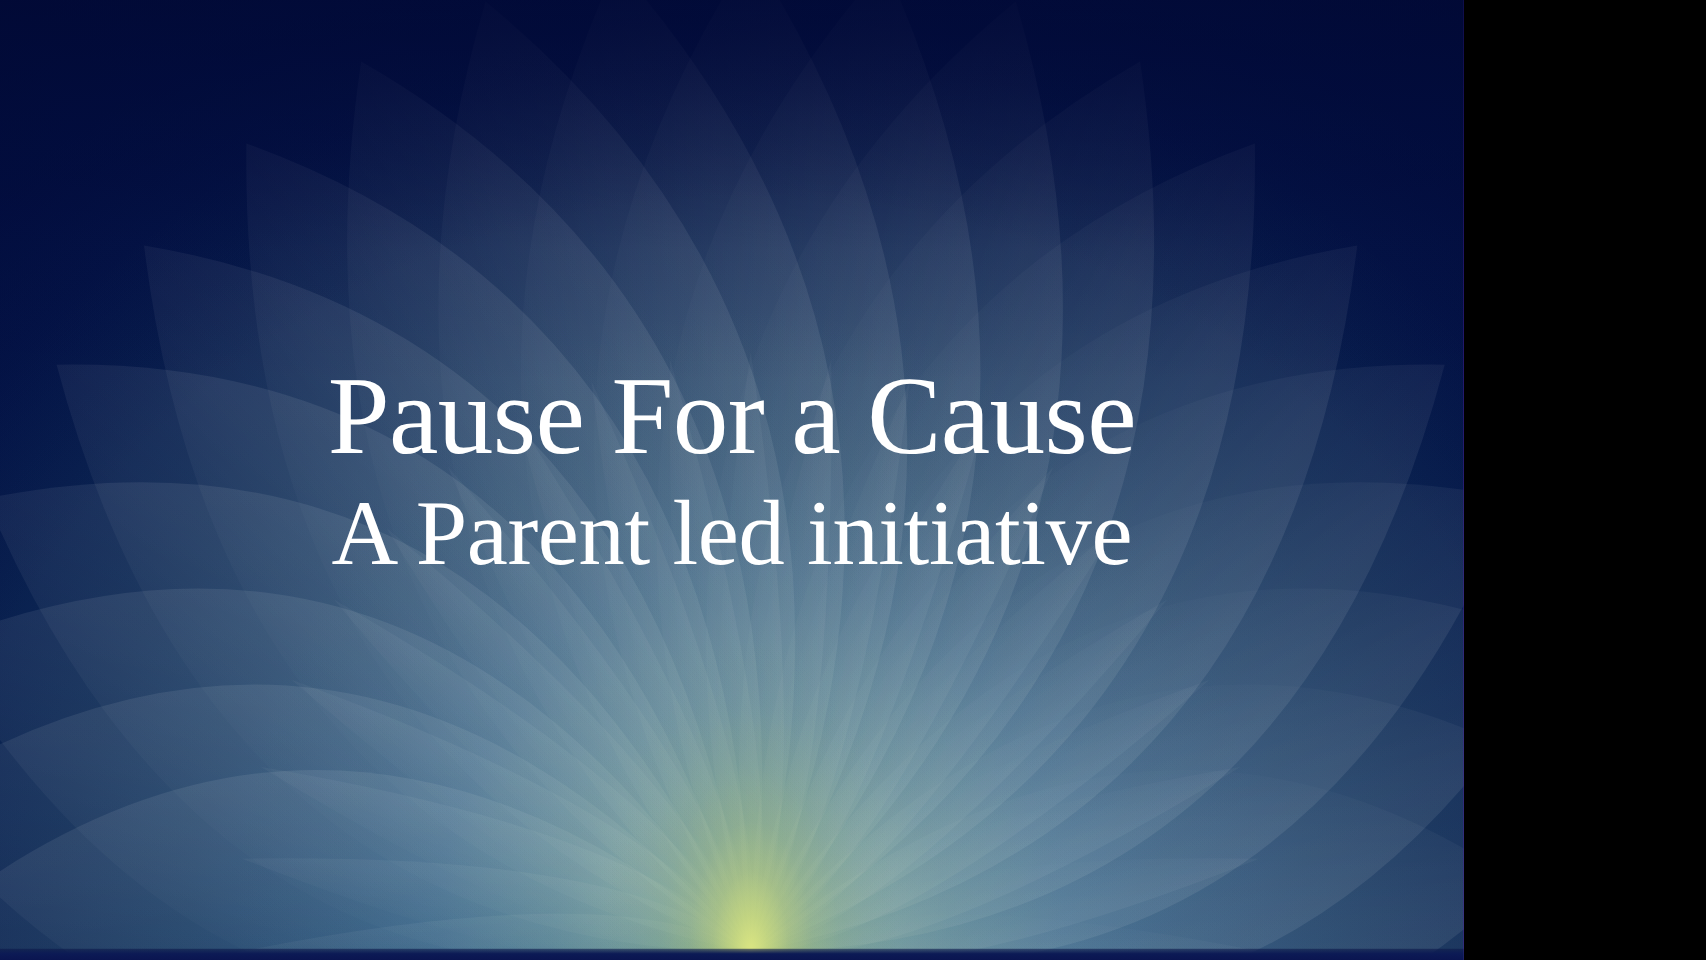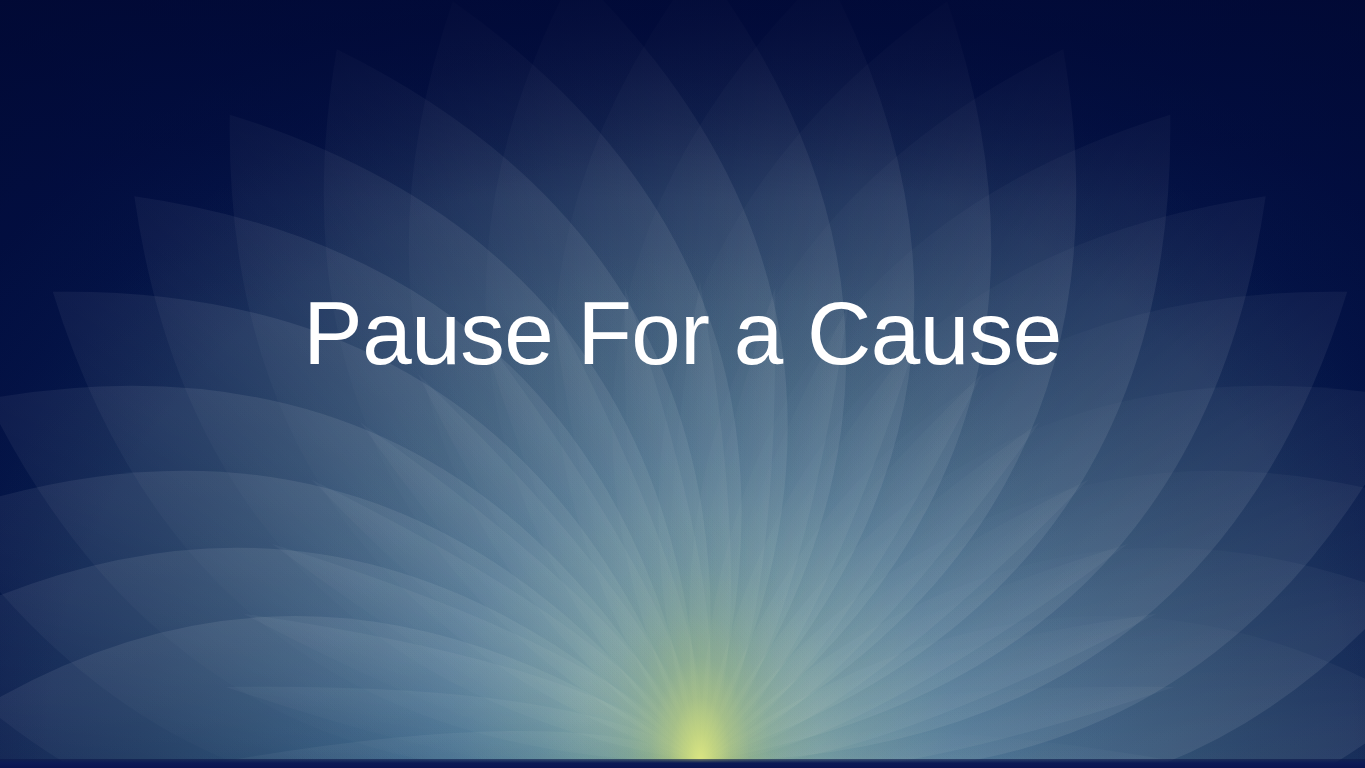--- a/index.html
+++ b/index.html
@@ -3,24 +3,24 @@
 <meta charset="utf-8">
 <title>Pause For a Cause</title>
 <style>
   html, body {
     margin: 0;
     padding: 0;
     background: #000;
   }
   #slide {
     position: relative;
-    width: 1365px;
+    width: 1171px;
     height: 768px;
     overflow: hidden;
-    font-family: Liberation Sans, sans-serif;
+    font-family: Liberation Serif, serif;
     background: #6d28d9;
     user-select: none;
   }
 
   
   .layer {
     position: absolute;
     inset: 0;
     pointer-events: none;
   }
@@ -284,15 +284,16 @@
       </g>
     </svg>
   </div>
 
   <div class="layer" id="bg-glow"></div>
   <div class="layer" id="bg-vignette"></div>
   <div id="bg-footer-band"></div>
 
   <div id="text-block">
     <h1 id="slide-title">Pause For a Cause</h1>
+    <h2 id="slide-subtitle">A Parent led initiative</h2>
   </div>
 
 </div>
 
 </body></html>

